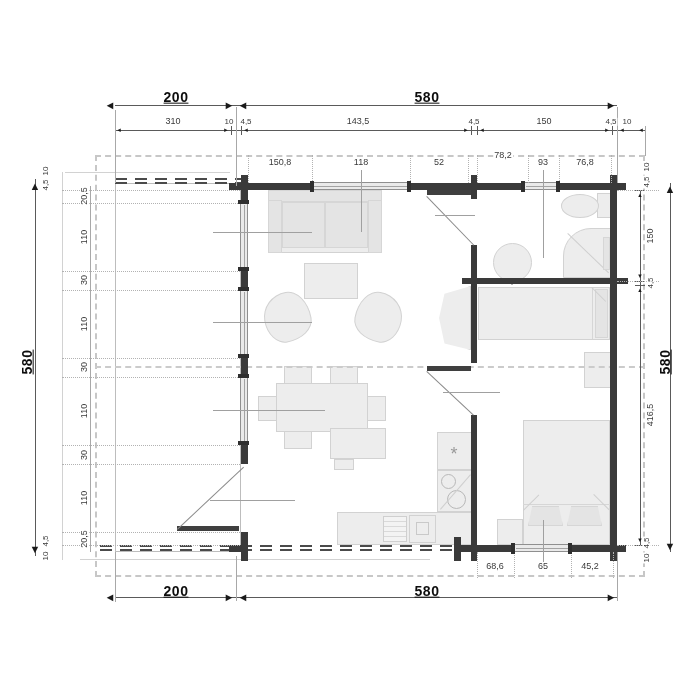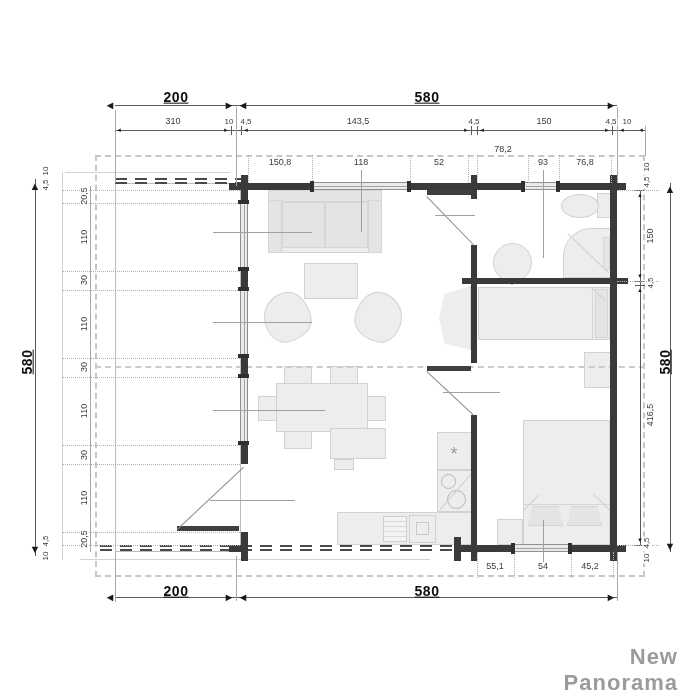--- a/index.html
+++ b/index.html
@@ -141,21 +141,20 @@
   <div class="win winv" style="left:240px;top:290px;width:8px;height:68px"></div>
   <div class="win winv" style="left:240px;top:377px;width:8px;height:68px"></div>
 
   <div class="leaf" style="left:427px;top:190px;width:44px;height:5px"></div>
   <div class="chord" style="left:427px;top:196px;width:68px;transform:rotate(46deg)"></div>
   <div class="leaf" style="left:427px;top:366px;width:44px;height:5px"></div>
   <div class="chord" style="left:427px;top:371px;width:64px;transform:rotate(43deg)"></div>
   <div class="leaf" style="left:177px;top:526px;width:62px;height:5px"></div>
   <div class="chord" style="left:177px;top:529px;width:91px;transform:rotate(-43.2deg)"></div>
 
-  <div class="wm" style="left:518px;top:644px;width:160px;text-align:right">New Panorama</div>
 <div class="dimline" style="left: 115px; top: 105px; width: 502px; height: 1px;"></div>
     <div class="dimline" style="left: 115px; top: 130px; width: 530px; height: 1px;"></div>
     <div class="dimline" style="left: 115px; top: 597px; width: 502px; height: 1px;"></div>
     <div class="dimline" style="left: 35px; top: 179px; width: 1px; height: 377px;"></div>
     <div class="dimline" style="left: 670px; top: 183px; width: 1px; height: 369px;"></div>
     <div class="dimline" style="left: 640px; top: 190px; width: 1px; height: 355px;"></div>
     <div class="tick" style="left: 115px; top: 126px; width: 1px; height: 9px;"></div>
     <div class="tick" style="left: 231px; top: 126px; width: 1px; height: 9px;"></div>
     <div class="tick" style="left: 241px; top: 126px; width: 1px; height: 9px;"></div>
     <div class="tick" style="left: 471px; top: 126px; width: 1px; height: 9px;"></div>
@@ -227,21 +226,21 @@
     <div class="dim small" style="left: 229px; top: 122px;">10</div>
     <div class="dim small" style="left: 246px; top: 122px;">4,5</div>
     <div class="dim" style="left: 358px; top: 122px;">143,5</div>
     <div class="dim small" style="left: 474px; top: 122px;">4,5</div>
     <div class="dim" style="left: 544px; top: 122px;">150</div>
     <div class="dim small" style="left: 611px; top: 122px;">4,5</div>
     <div class="dim small" style="left: 627px; top: 122px;">10</div>
     <div class="dim" style="left: 280px; top: 163px;">150,8</div>
     <div class="dim" style="left: 361px; top: 163px;">118</div>
     <div class="dim" style="left: 439px; top: 163px;">52</div>
-    <div class="dim" style="left: 503px; top: 150px;">78,2</div>
+    <div class="dim" style="left: 503px; top: 156px;">78,2</div>
     <div class="dim" style="left: 543px; top: 163px;">93</div>
     <div class="dim" style="left: 585px; top: 163px;">76,8</div>
     <div class="dim rot small" style="left: 46px; top: 171px;">10</div>
     <div class="dim rot small" style="left: 46px; top: 185px;">4,5</div>
     <div class="dim rot" style="left: 85px; top: 196px;">20,5</div>
     <div class="dim rot" style="left: 85px; top: 237px;">110</div>
     <div class="dim rot" style="left: 85px; top: 280px;">30</div>
     <div class="dim rot" style="left: 85px; top: 324px;">110</div>
     <div class="dim rot" style="left: 85px; top: 367px;">30</div>
     <div class="dim rot" style="left: 85px; top: 411px;">110</div>
@@ -252,22 +251,22 @@
     <div class="dim rot small" style="left: 46px; top: 556px;">10</div>
     <div class="dim rot bold" style="left: 27px; top: 362px;">580</div>
     <div class="dim rot small" style="left: 647px; top: 167px;">10</div>
     <div class="dim rot small" style="left: 647px; top: 182px;">4,5</div>
     <div class="dim rot" style="left: 651px; top: 236px;">150</div>
     <div class="dim rot small" style="left: 651px; top: 283px;">4,5</div>
     <div class="dim rot" style="left: 651px; top: 415px;">416,5</div>
     <div class="dim rot small" style="left: 647px; top: 543px;">4,5</div>
     <div class="dim rot small" style="left: 647px; top: 558px;">10</div>
     <div class="dim rot bold" style="left: 665px; top: 362px;">580</div>
-    <div class="dim" style="left: 495px; top: 567px;">55,1</div>
-    <div class="dim" style="left: 543px; top: 567px;">54</div>
+    <div class="dim" style="left: 495px; top: 567px;">68,6</div>
+    <div class="dim" style="left: 543px; top: 567px;">65</div>
     <div class="dim" style="left: 590px; top: 567px;">45,2</div>
     <div class="dim bold" style="left: 176px; top: 591px;">200</div>
     <div class="dim bold" style="left: 427px; top: 591px;">580</div>
     <span class="arr" style="left: 110px; top: 105px; font-size: 11px;">◄</span>
     <span class="arr" style="left: 229px; top: 105px; font-size: 11px;">►</span>
     <span class="arr" style="left: 243px; top: 105px; font-size: 11px;">◄</span>
     <span class="arr" style="left: 611px; top: 105px; font-size: 11px;">►</span>
     <span class="arr" style="left: 110px; top: 597px; font-size: 11px;">◄</span>
     <span class="arr" style="left: 229px; top: 597px; font-size: 11px;">►</span>
     <span class="arr" style="left: 243px; top: 597px; font-size: 11px;">◄</span>

